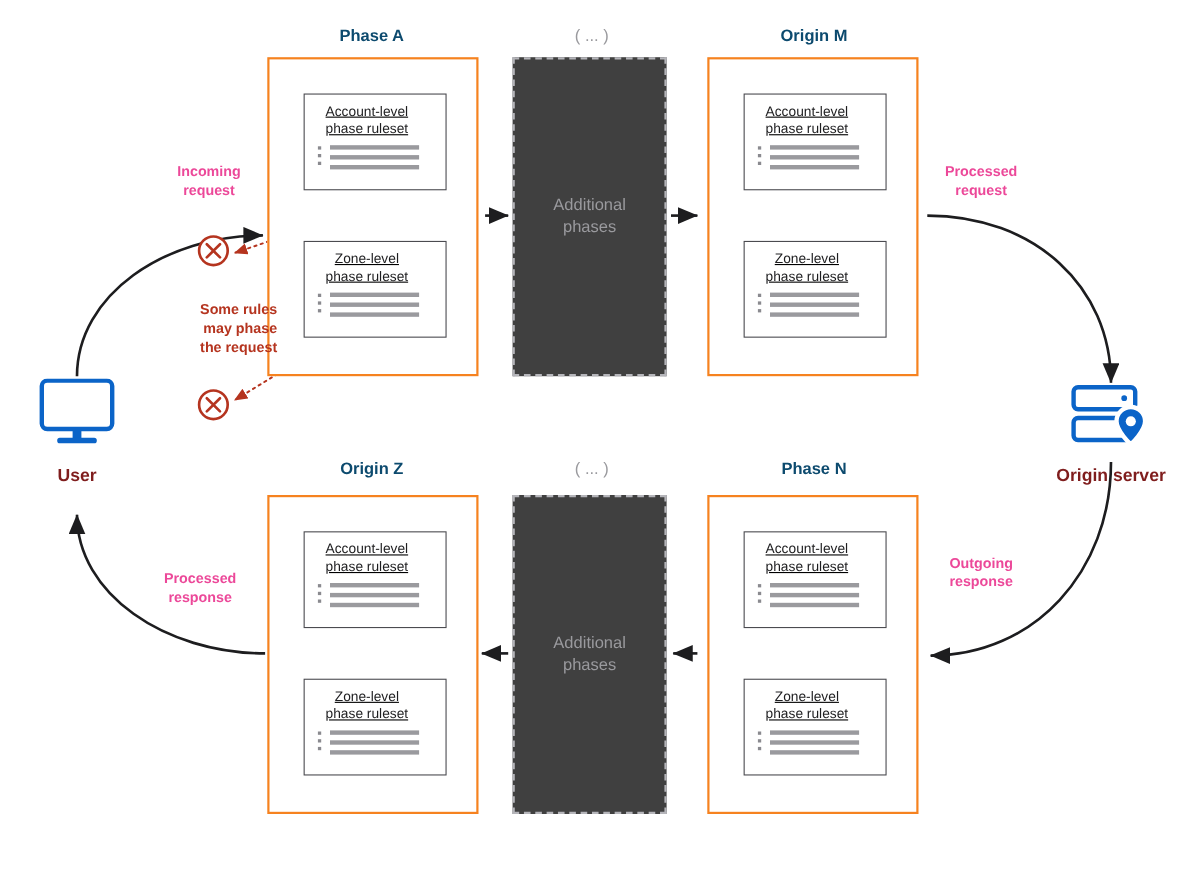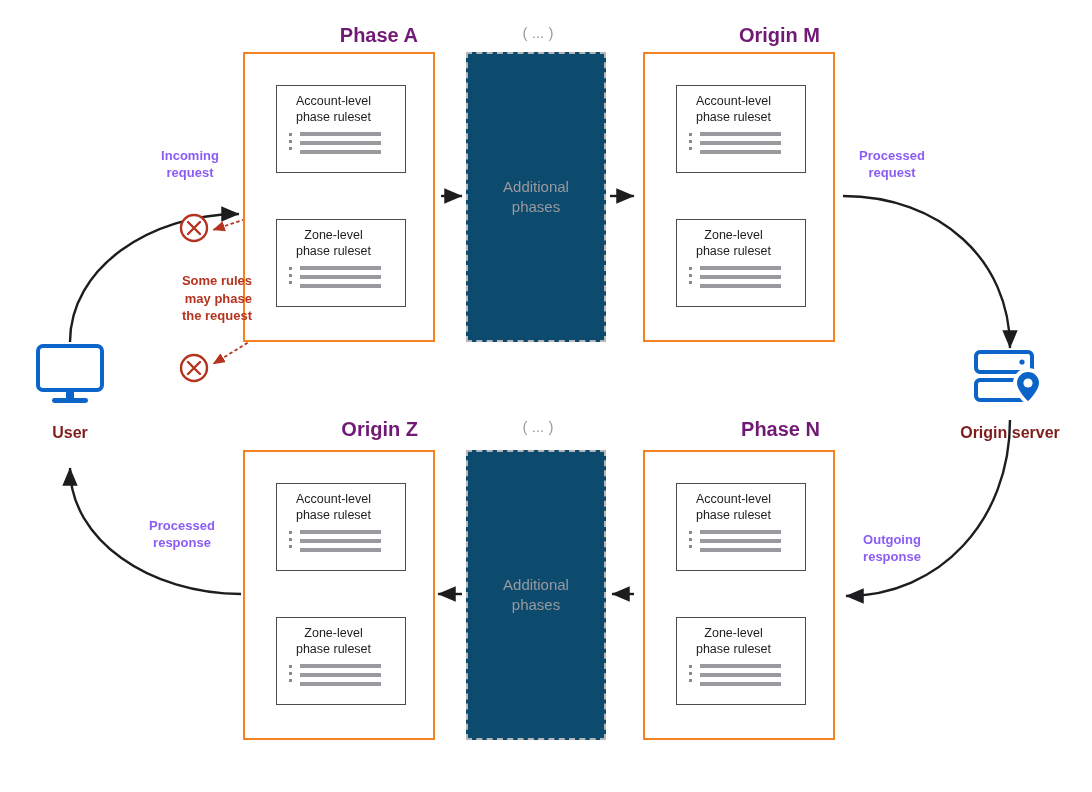--- a/index.html
+++ b/index.html
@@ -20,60 +20,61 @@
   #wires {
     position: absolute;
     left: 0;
     top: 0;
     width: 1092px;
     height: 792px;
     pointer-events: none;
   }
   .phase-title {
     position: absolute;
-    font-size: 20px;
+    font-size: 15px;
     font-weight: bold;
-    color: #701a75;
-    text-align: right;
+    color: #0c4a6e;
+    text-align: center;
     white-space: nowrap;
   }
   .ellipsis-title {
     position: absolute;
     font-size: 15px;
     color: #9a9a9e;
     text-align: center;
     white-space: nowrap;
   }
   .phase-box {
     position: absolute;
     border: 2px solid #f6821f;
     background: #ffffff;
     box-sizing: border-box;
   }
   .dashed-box {
     position: absolute;
     border: 2px dashed #b5b5ba;
-    background: #0c4a6e;
+    background: #404040;
     box-sizing: border-box;
     display: flex;
     align-items: center;
     justify-content: center;
   }
   .dashed-box .dashed-label {
     font-size: 15px;
     color: #9a9a9e;
     text-align: center;
     line-height: 1.35;
   }
   .ruleset {
     position: absolute;
     border: 1px solid #4b4b50;
     background: #ffffff;
     box-sizing: border-box;
     padding: 8px 24px 9px 9px;
+    text-decoration: underline;
   }
   .ruleset .rs-title {
     font-size: 12.5px;
     color: #1d1d1f;
     line-height: 1.25;
     text-align: center;
     margin-bottom: 7px;
     white-space: nowrap;
   }
   .rs-rows {
@@ -95,21 +96,21 @@
   }
   .rs-row {
     height: 4px;
     background: #9a9a9e;
     width: 100%;
   }
   .label {
     position: absolute;
     font-size: 13px;
     font-weight: bold;
-    color: #8b5cf6;
+    color: #ec4899;
     line-height: 1.3;
     text-align: center;
     white-space: nowrap;
   }
   .label-red {
     position: absolute;
     font-size: 13px;
     font-weight: bold;
     color: #b5341f;
     line-height: 1.35;
@@ -330,21 +331,21 @@
       <path d="M10,10 L22,22 M22,10 L10,22" stroke="#b5341f" stroke-width="2.4" stroke-linecap="round"></path>
     </svg>
   </div>
 
   <div class="label" style="left:128px; top:148px; width:124px;">
     <span>Incoming</span><br><span>request</span>
   </div>
   <div class="label" style="left:830px; top:148px; width:124px;">
     <span>Processed</span><br><span>request</span>
   </div>
-  <div class="label" style="left:830px; top:532px; width:124px;">
+  <div class="label" style="left:830px; top:504px; width:124px;">
     <span>Outgoing</span><br><span>response</span>
   </div>
   <div class="label" style="left:120px; top:518px; width:124px;">
     <span>Processed</span><br><span>response</span>
   </div>
 
   <div class="label-red" style="left:128px; top:272px; width:124px;">
     <span>Some rules</span><br><span>may phase</span><br><span>the request</span>
   </div>
 

